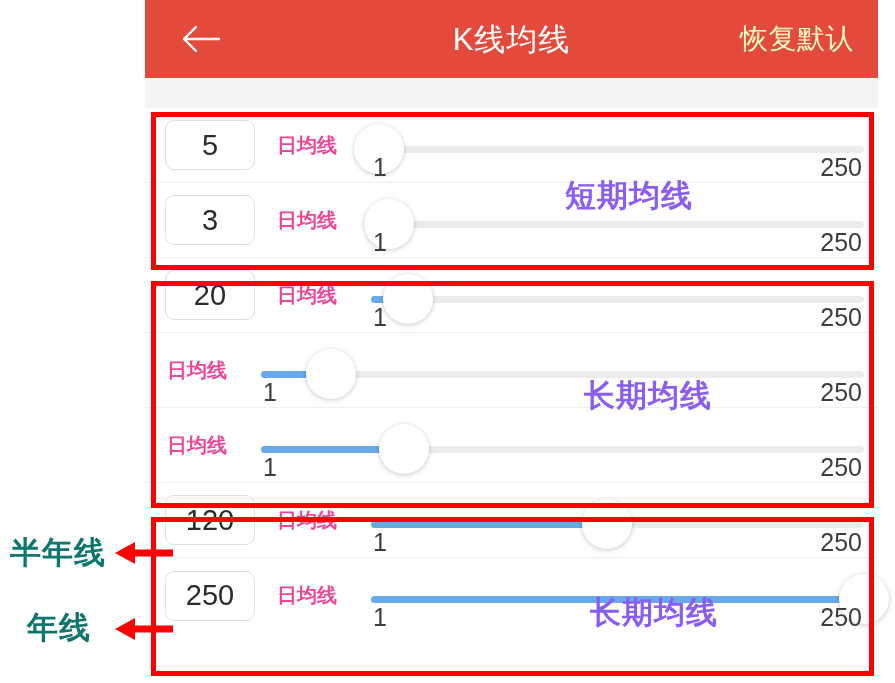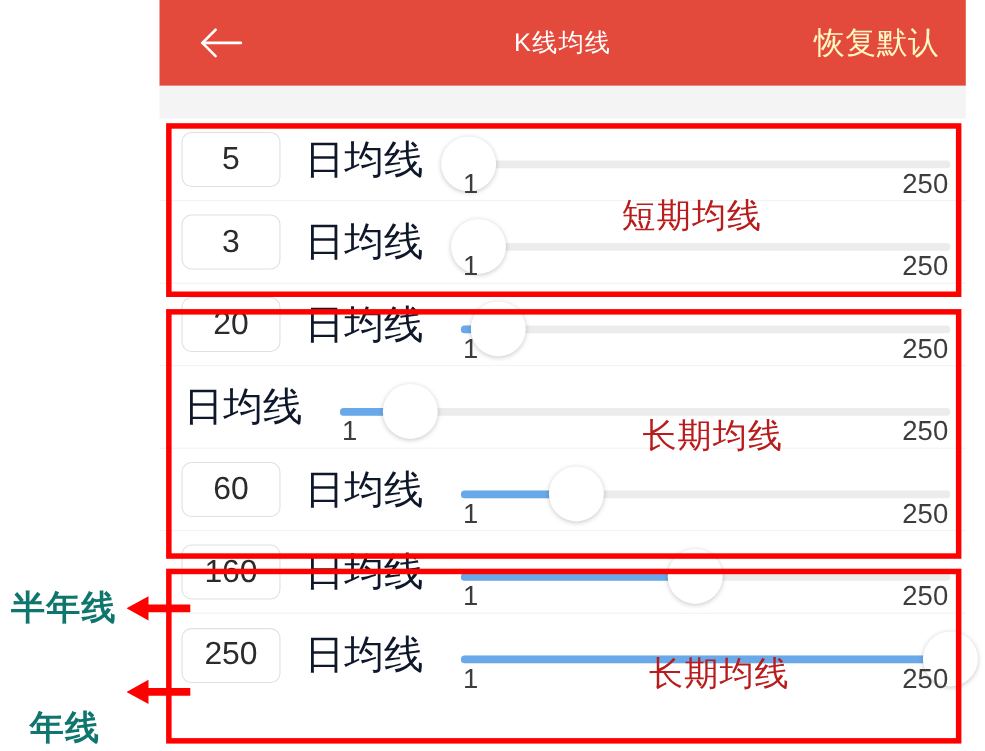--- a/index.html
+++ b/index.html
@@ -49,21 +49,21 @@
   }
   #back-arrow svg { display: block; }
   #header-title {
     position: absolute;
     left: 0;
     right: 0;
     top: 50%;
     transform: translateY(-50%);
     text-align: center;
     color: #ffffff;
-    font-size: 23px;
+    font-size: 31px;
     letter-spacing: 1px;
     line-height: 1;
   }
   #reset-button {
     position: absolute;
     right: 24px;
     top: 50%;
     transform: translateY(-50%);
     color: #fef9c3;
     font-size: 28px;
@@ -111,24 +111,25 @@
     align-items: center;
     justify-content: center;
     font-size: 29px;
     color: #2b2b2b;
     box-sizing: border-box;
     flex: none;
     cursor: text;
   }
   .unit-label {
     margin-left: 22px;
-    font-size: 36px;
-    color: #0f172a;
+    font-size: 20px;
+    color: #ec4899;
     white-space: nowrap;
     flex: none;
+    font-weight: bold;
   }
 
   
   .slider-wrap {
     position: relative;
     margin-left: 34px;
     margin-right: 14px;
     flex: 1 1 auto;
     height: 75px;
   }
@@ -187,22 +188,22 @@
     height: 683px;
     pointer-events: none;
   }
   .anno-box {
     position: absolute;
     border: 5px solid #ff0000;
     box-sizing: border-box;
   }
   .anno-text {
     position: absolute;
-    color: #b91c1c;
-    font-weight: normal;
+    color: #8b5cf6;
+    font-weight: bold;
     font-size: 31px;
     letter-spacing: 1px;
     line-height: 1;
     white-space: nowrap;
   }
   .anno-side-text {
     position: absolute;
     color: #0f766e;
     font-weight: bold;
     font-size: 31px;
@@ -279,36 +280,33 @@
       <div class="slider-wrap">
         <div class="slider-track"></div>
         <div class="slider-fill" style="width:11.6%"></div>
         <div class="slider-thumb" style="left:11.6%"></div>
         <div class="slider-min">1</div>
         <div class="slider-max">250</div>
       </div>
     </div>
 
     <div class="ma-row">
-      <div class="value-box">
-        <span>60</span>
-      </div>
       <div class="unit-label">日均线</div>
       <div class="slider-wrap">
         <div class="slider-track"></div>
         <div class="slider-fill" style="width:23.7%"></div>
         <div class="slider-thumb" style="left:23.7%"></div>
         <div class="slider-min">1</div>
         <div class="slider-max">250</div>
       </div>
     </div>
 
     <div class="ma-row">
       <div class="value-box">
-        <span>160</span>
+        <span>120</span>
       </div>
       <div class="unit-label">日均线</div>
       <div class="slider-wrap">
         <div class="slider-track"></div>
         <div class="slider-fill" style="width:47.8%"></div>
         <div class="slider-thumb" style="left:47.8%"></div>
         <div class="slider-min">1</div>
         <div class="slider-max">250</div>
       </div>
     </div>
@@ -340,19 +338,19 @@
 
   <div class="anno-box" style="left:151px; top:517px; width:723px; height:159px;"></div>
   <div class="anno-text" style="left:590px; top:597px;text-align:right;">长期均线</div>
 
   <div class="anno-side-text" style="left:10px; top:537px;">半年线</div>
   <svg class="anno-arrow" width="60" height="30" viewBox="0 0 60 30" style="left:115px; top:538px;">
     <line x1="58" y1="15" x2="16" y2="15" stroke="#ff0000" stroke-width="7"></line>
     <polygon points="0,15 20,4 20,26" fill="#ff0000"></polygon>
   </svg>
 
-  <div class="anno-side-text" style="left:27px; top:646px;">年线</div>
+  <div class="anno-side-text" style="left:27px; top:612px;">年线</div>
   <svg class="anno-arrow" width="60" height="30" viewBox="0 0 60 30" style="left:115px; top:614px;">
     <line x1="58" y1="15" x2="16" y2="15" stroke="#ff0000" stroke-width="7"></line>
     <polygon points="0,15 20,4 20,26" fill="#ff0000"></polygon>
   </svg>
 
 </div>
 
 </body></html>

